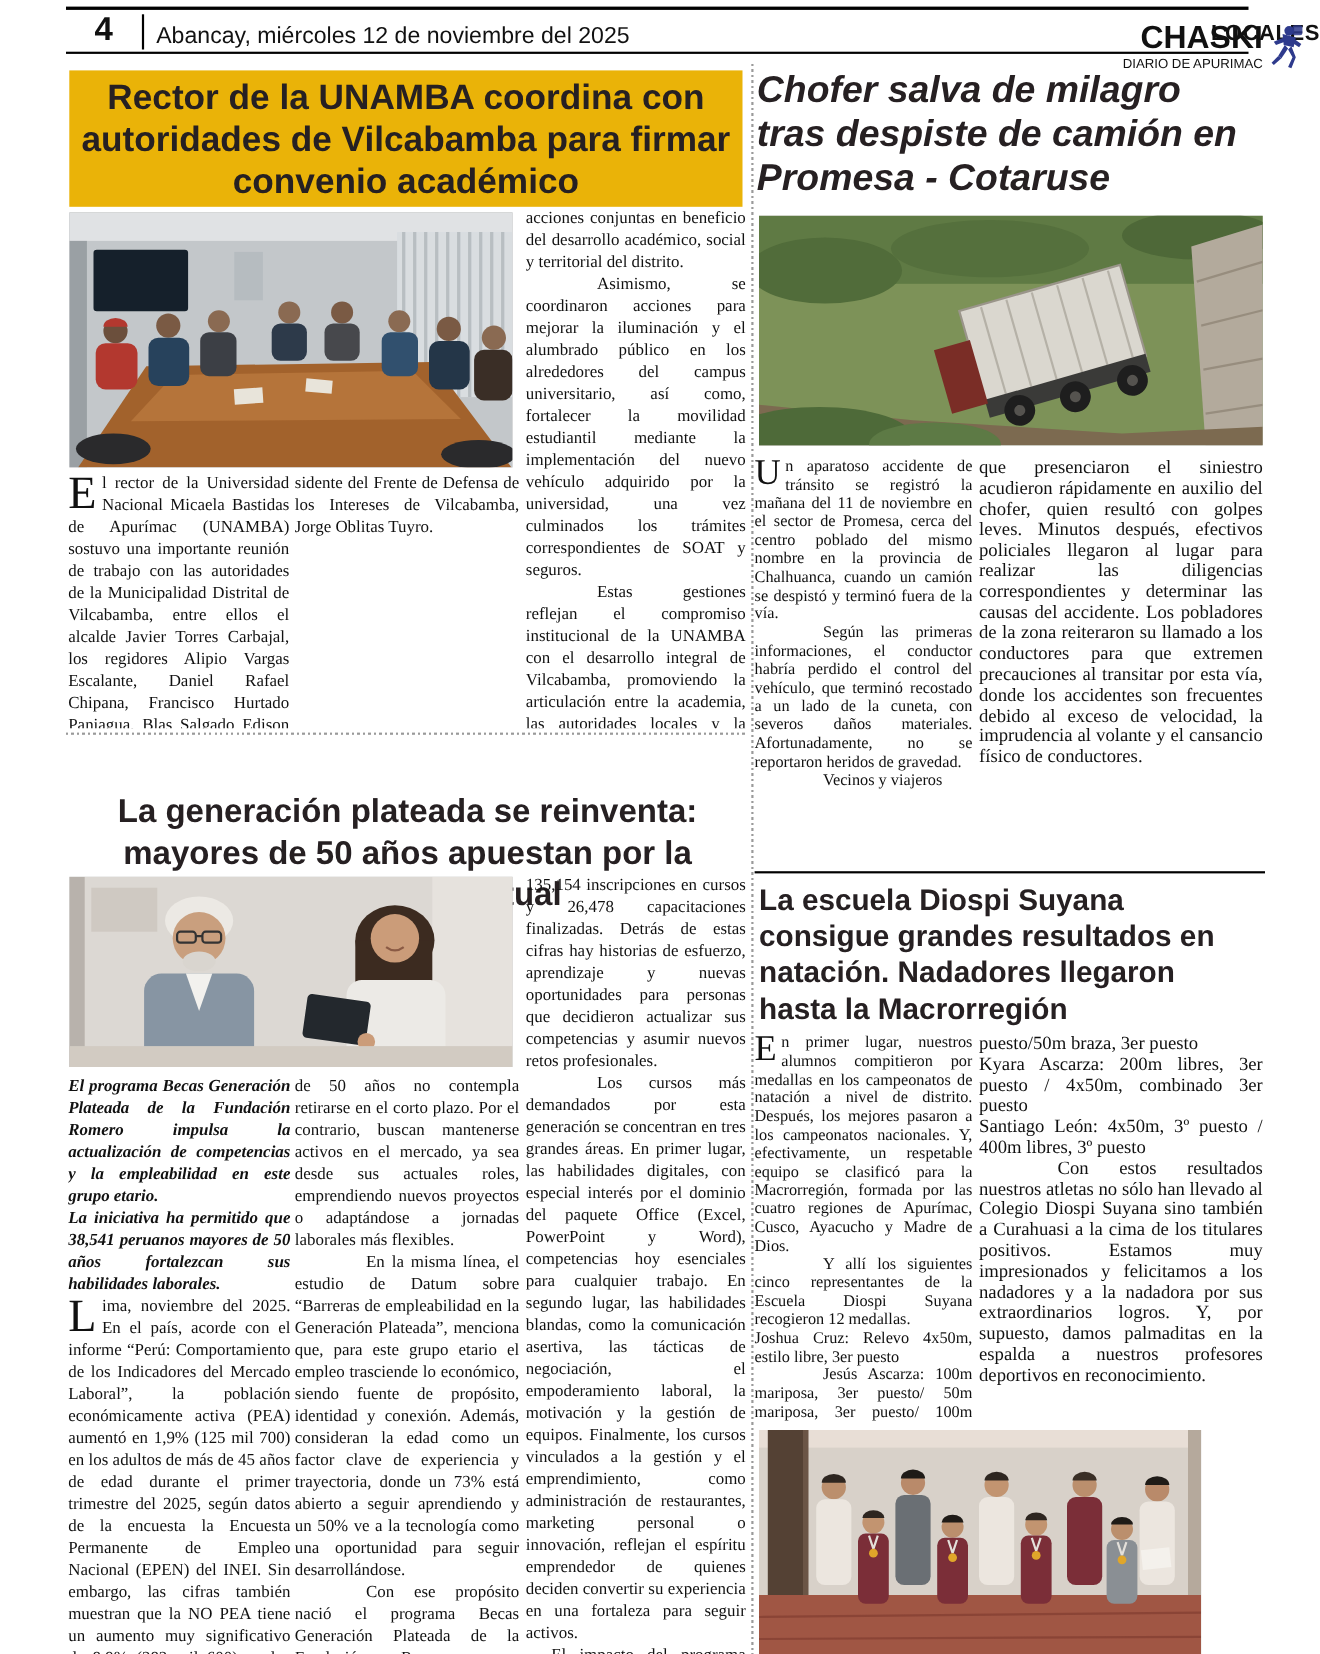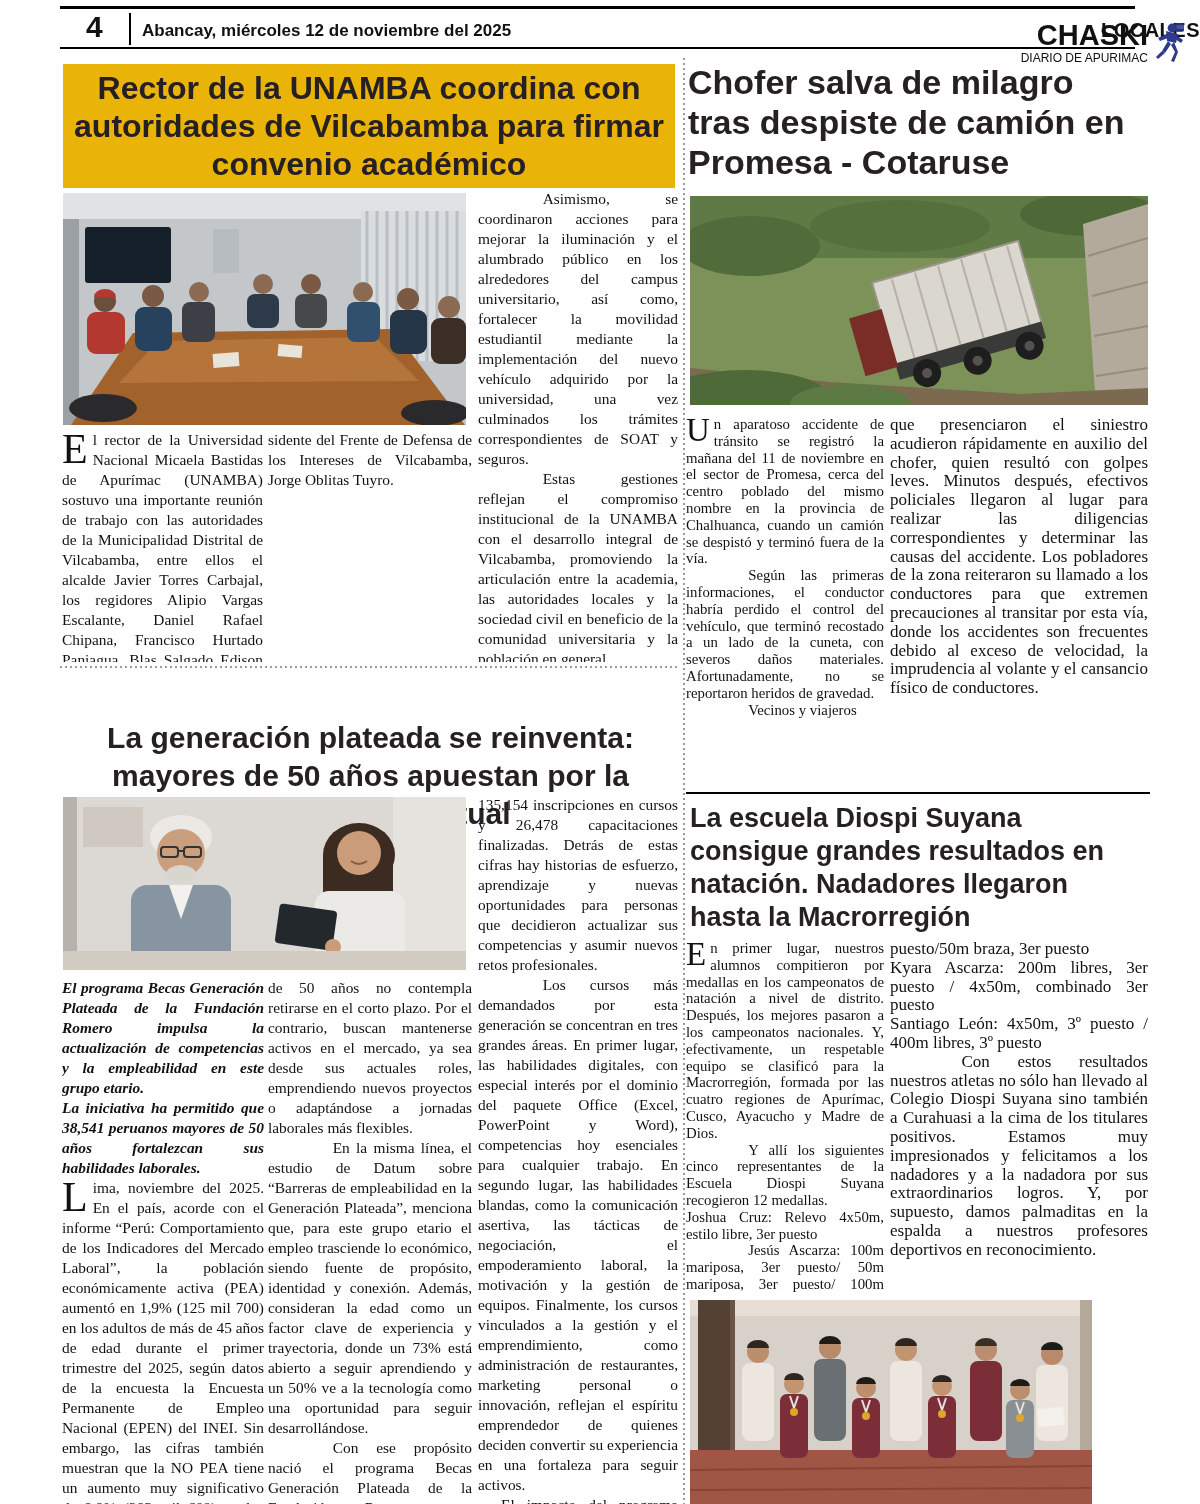--- a/index.html
+++ b/index.html
@@ -4,28 +4,28 @@
 <style>
   html,body{margin:0;padding:0;background:#e9e9e9;}
   .page{position:relative;width:1200px;height:1504px;background:#ffffff;margin:0 auto;
         font-family:"Liberation Serif",serif;color:#111;overflow:hidden;}
   .abs{position:absolute;}
   .rule{background:#000;}
   .vdot{background:repeating-linear-gradient(to bottom,#9a9a9a 0 2px,transparent 2px 5px);}
   .hdot{background:repeating-linear-gradient(to right,#9a9a9a 0 2px,transparent 2px 5px);}
   
   .pagenum{font-family:"Liberation Sans",sans-serif;font-weight:bold;font-size:30px;line-height:1;}
-  .date{font-family:"Liberation Sans",sans-serif;font-size:17px;font-weight:bold;}
+  .date{font-family:"Liberation Sans",sans-serif;font-size:21px;}
   .section{font-family:"Liberation Sans",sans-serif;font-weight:bold;font-size:20px;letter-spacing:.5px;text-align:right;}
   .chaski{font-family:"Liberation Sans",sans-serif;font-weight:bold;font-size:29px;line-height:1;text-align:right;}
   .chaski-sub{font-family:"Liberation Sans",sans-serif;font-size:12px;text-align:left;margin-top:1px;}
   
   .hl{font-family:"Liberation Sans",sans-serif;font-weight:bold;color:#262022;margin:0;}
   .t1{font-size:32px;line-height:38px;text-align:center;background:#eab308;padding:5px 4px;}
-  .t2{font-size:34px;line-height:40px;text-align:left;}
+  .t2{font-size:34px;line-height:40px;text-align:left;font-style:italic;}
   .t3{font-size:30px;line-height:38px;text-align:center;margin-top:43px;}
   .t4{font-size:27px;line-height:33px;}
   
   .col{position:absolute;overflow:hidden;text-align:justify;}
   .colL{font-size:15.4px;line-height:20px;}
   .colR1{font-size:14.8px;line-height:16.8px;}
   .colR2{font-size:17px;line-height:18.8px;}
   .col p{margin:0;}
   .ind{text-indent:4.2em;}
   .ind2{text-indent:1.5em;}
@@ -115,20 +115,21 @@
     </svg>
   </div>
 
   <div class="col colL" style="left:62px;top:430px;width:201px;height:232px;">
     <p><span class="dc">E</span><span>l rector de la Universidad Nacional Micaela Bastidas de Apurímac (UNAMBA) sostuvo una importante reunión de trabajo con las autoridades de la Municipalidad Distrital de Vilcabamba, entre ellos el alcalde Javier Torres Carbajal, los regidores Alipio Vargas Escalante, Daniel Rafael Chipana, Francisco Hurtado Paniagua, Blas Salgado Edison y el pre-</span></p>
   </div>
   <div class="col colL" style="left:268px;top:430px;width:204px;height:232px;">
     <p>sidente del Frente de Defensa de los Intereses de Vilcabamba, Jorge Oblitas Tuyro.</p>
   </div>
   <div class="col colL" style="left:478px;top:189px;width:200px;height:473px;">
+    <p>acciones conjuntas en beneficio del desarrollo académico, social y territorial del distrito.</p>
     <p class="ind">Asimismo, se coordinaron acciones para mejorar la iluminación y el alumbrado público en los alrededores del campus universitario, así como, fortalecer la movilidad estudiantil mediante la implementación del nuevo vehículo adquirido por la universidad, una vez culminados los trámites correspondientes de SOAT y seguros.</p>
     <p class="ind">Estas gestiones reflejan el compromiso institucional de la UNAMBA con el desarrollo integral de Vilcabamba, promoviendo la articulación entre la academia, las autoridades locales y la sociedad civil en beneficio de la comunidad universitaria y la población en general.</p>
   </div>
 
   <div class="abs hdot" style="left:60px;top:666px;width:620px;height:2px;"></div>
 
   <h1 class="abs hl t3" style="left:63px;top:676px;width:615px;">La generación plateada se reinventa: mayores de 50 años apuestan por la capacitación virtual</h1>
 
   <div class="ph" style="left:63px;top:797px;width:403px;height:173px;">
     <svg viewBox="0 0 403 173" preserveAspectRatio="none">

